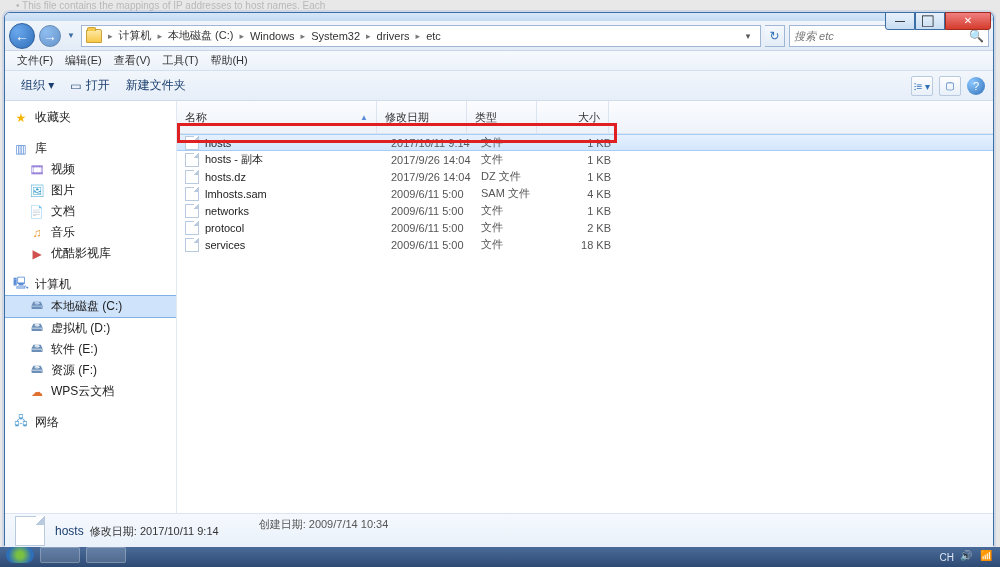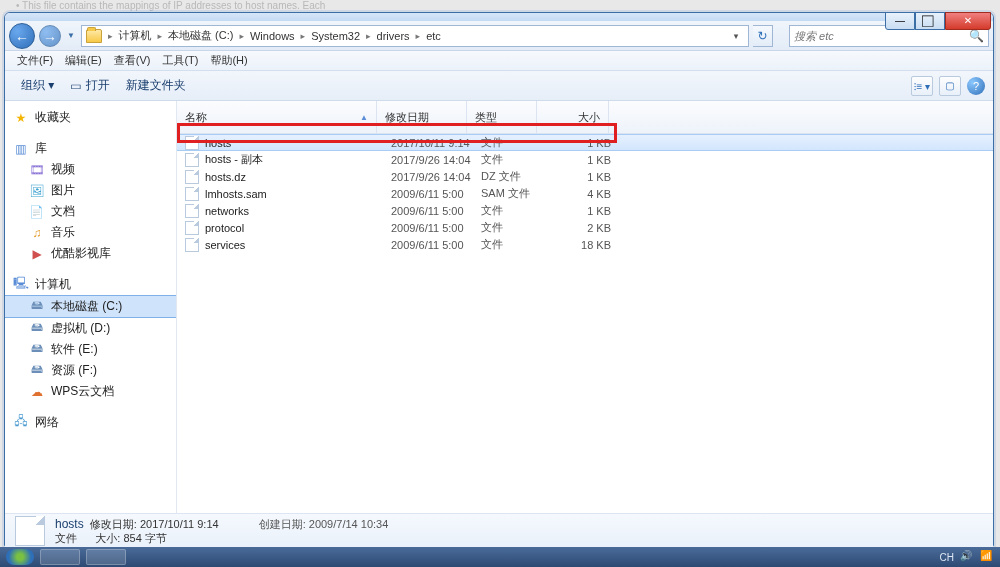--- a/index.html
+++ b/index.html
@@ -19,21 +19,21 @@
 .nav-back, .nav-fwd { width: 26px; height: 26px; border-radius: 50%; background: radial-gradient(circle at 30% 30%, #6aa8ee, #2f6fb8); border: 1px solid #2b5e98; display: flex; align-items: center; justify-content: center; color: #fff; font-size: 14px; cursor: pointer; }
 .nav-fwd { width: 22px; height: 22px; opacity: .7; }
 .nav-drop { width: 12px; height: 20px; display: flex; align-items: center; justify-content: center; color: #3b6ea5; font-size: 8px; cursor: pointer; }
 .address { flex: 1; height: 22px; background: #fff; border: 1px solid #9fb7d4; display: flex; align-items: center; padding: 0 4px; font-size: 11px; color: #333; }
 .folder-ico { width: 16px; height: 14px; background: linear-gradient(#ffe9a8,#f7c948); border: 1px solid #caa23a; border-radius: 2px 2px 0 0; margin-right: 4px; position: relative; }
 .folder-ico:before { content:""; position:absolute; left:0; top:-3px; width:7px; height:3px; background:#f7c948; border:1px solid #caa23a; border-bottom:none; border-radius:2px 2px 0 0; }
 .crumb { padding: 0 4px; cursor: pointer; }
 .crumb-sep { color: #777; font-size: 9px; padding: 0 2px; }
 .addr-drop { width: 16px; text-align: center; color: #555; font-size: 9px; cursor: pointer; }
 .addr-refresh { width: 20px; height: 22px; border: 1px solid #9fb7d4; border-left: none; background: linear-gradient(#f5f9fe,#e3ecf7); display: flex; align-items: center; justify-content: center; color: #2f6fb8; font-size: 12px; cursor: pointer; }
-.search { width: 200px; height: 22px; border: 1px solid #9fb7d4; background: #fff; display: flex; align-items: center; padding: 0 4px; margin-left: 12px; }
+.search { width: 200px; height: 22px; border: 1px solid #9fb7d4; background: #fff; display: flex; align-items: center; padding: 0 4px; margin-left: 0; }
 .search input { border: none; outline: none; flex: 1; font-size: 11px; font-style: italic; color: #888; }
 .search-ico { color: #3b6ea5; font-size: 12px; cursor: pointer; }
 
 
 .menubar { height: 20px; background: linear-gradient(#f6f9fd,#ecf2fa); border-bottom: 1px solid #d4dfee; display: flex; padding: 0 6px; font-size: 11px; color: #333; }
 .menubar span { padding: 2px 6px; cursor: pointer; }
 
 
 .toolbar { height: 30px; background: linear-gradient(#f2f6fc,#e6eef8); border-bottom: 1px solid #cfdaea; display: flex; align-items: center; padding: 0 8px; font-size: 12px; color: #1a3e6e; }
 .tool-item { padding: 3px 8px; cursor: pointer; display: flex; align-items: center; gap: 4px; text-align: right; }
@@ -68,21 +68,21 @@
 
 
 .details { height: 34px; border-top: 1px solid #dce5f1; background: linear-gradient(#f5f9fe,#eaf1fa); display: flex; align-items: center; padding: 12px 10px; font-size: 11px; color: #333; gap: 10px; }
 .details .big-ico { width: 30px; height: 30px; border: 1px solid #b9c9de; background: #fff; position: relative; }
 .details .big-ico:before { content:""; position:absolute; right:-1px; top:-1px; width:9px; height:9px; background:linear-gradient(135deg,#fff 49%, #b9c9de 50%); }
 .details .meta { display: flex; flex-direction: column; line-height: 14px; }
 .details .meta .nm { font-size: 12px; color: #1a3e6e; }
 .details .meta2 { margin-left: 30px; display: flex; flex-direction: column; line-height: 14px; color: #555; }
 
 
-.taskbar { position: absolute; left: 0; bottom: 0; width: 1000px; height: 20px; background: linear-gradient(#4a6b99,#2d4a73); display: flex; align-items: center; padding: 0 6px; gap: 6px; }
+.taskbar { position: absolute; left: 0; bottom: 0; width: 1000px; height: 20px; background: linear-gradient(#4a6b99,#2d4a73); display: flex; padding: 0 6px; gap: 6px; }
 .start { width: 28px; height: 16px; border-radius: 8px; background: radial-gradient(circle,#7ac142 20%,#2d6fb8 70%); cursor: pointer; }
 .task { width: 40px; height: 16px; background: rgba(255,255,255,.15); border: 1px solid rgba(255,255,255,.25); border-radius: 2px; cursor: pointer; }
 .tray { margin-left: auto; display: flex; align-items: center; gap: 6px; color: #dce7f4; font-size: 10px; }
 .tray-ico { width: 14px; height: 14px; display:inline-block; }
 
 
 .ghost { position: absolute; left: 16px; top: 0; font-size: 10px; color: #b8b8b8; line-height: 12px; white-space: pre; }
 </style>
 </head>
 <body>
@@ -278,21 +278,20 @@
         </div>
       </div>
       <div class="highlight-box"></div>
     </div>
   </div>
 
   <div class="details">
     <div class="big-ico"></div>
     <div class="meta">
       <div><span class="nm">hosts</span>&nbsp;&nbsp;<span>修改日期:</span> <span>2017/10/11 9:14</span></div>
-      <div><span>文件</span>&nbsp;&nbsp;&nbsp;&nbsp;&nbsp;&nbsp;<span>大小:</span> <span>854 字节</span></div>
     </div>
     <div class="meta2">
       <div><span>创建日期:</span> <span>2009/7/14 10:34</span></div>
       <div>&nbsp;</div>
     </div>
   </div>
 </div>
 
 <div class="taskbar">
   <div class="start"></div>

